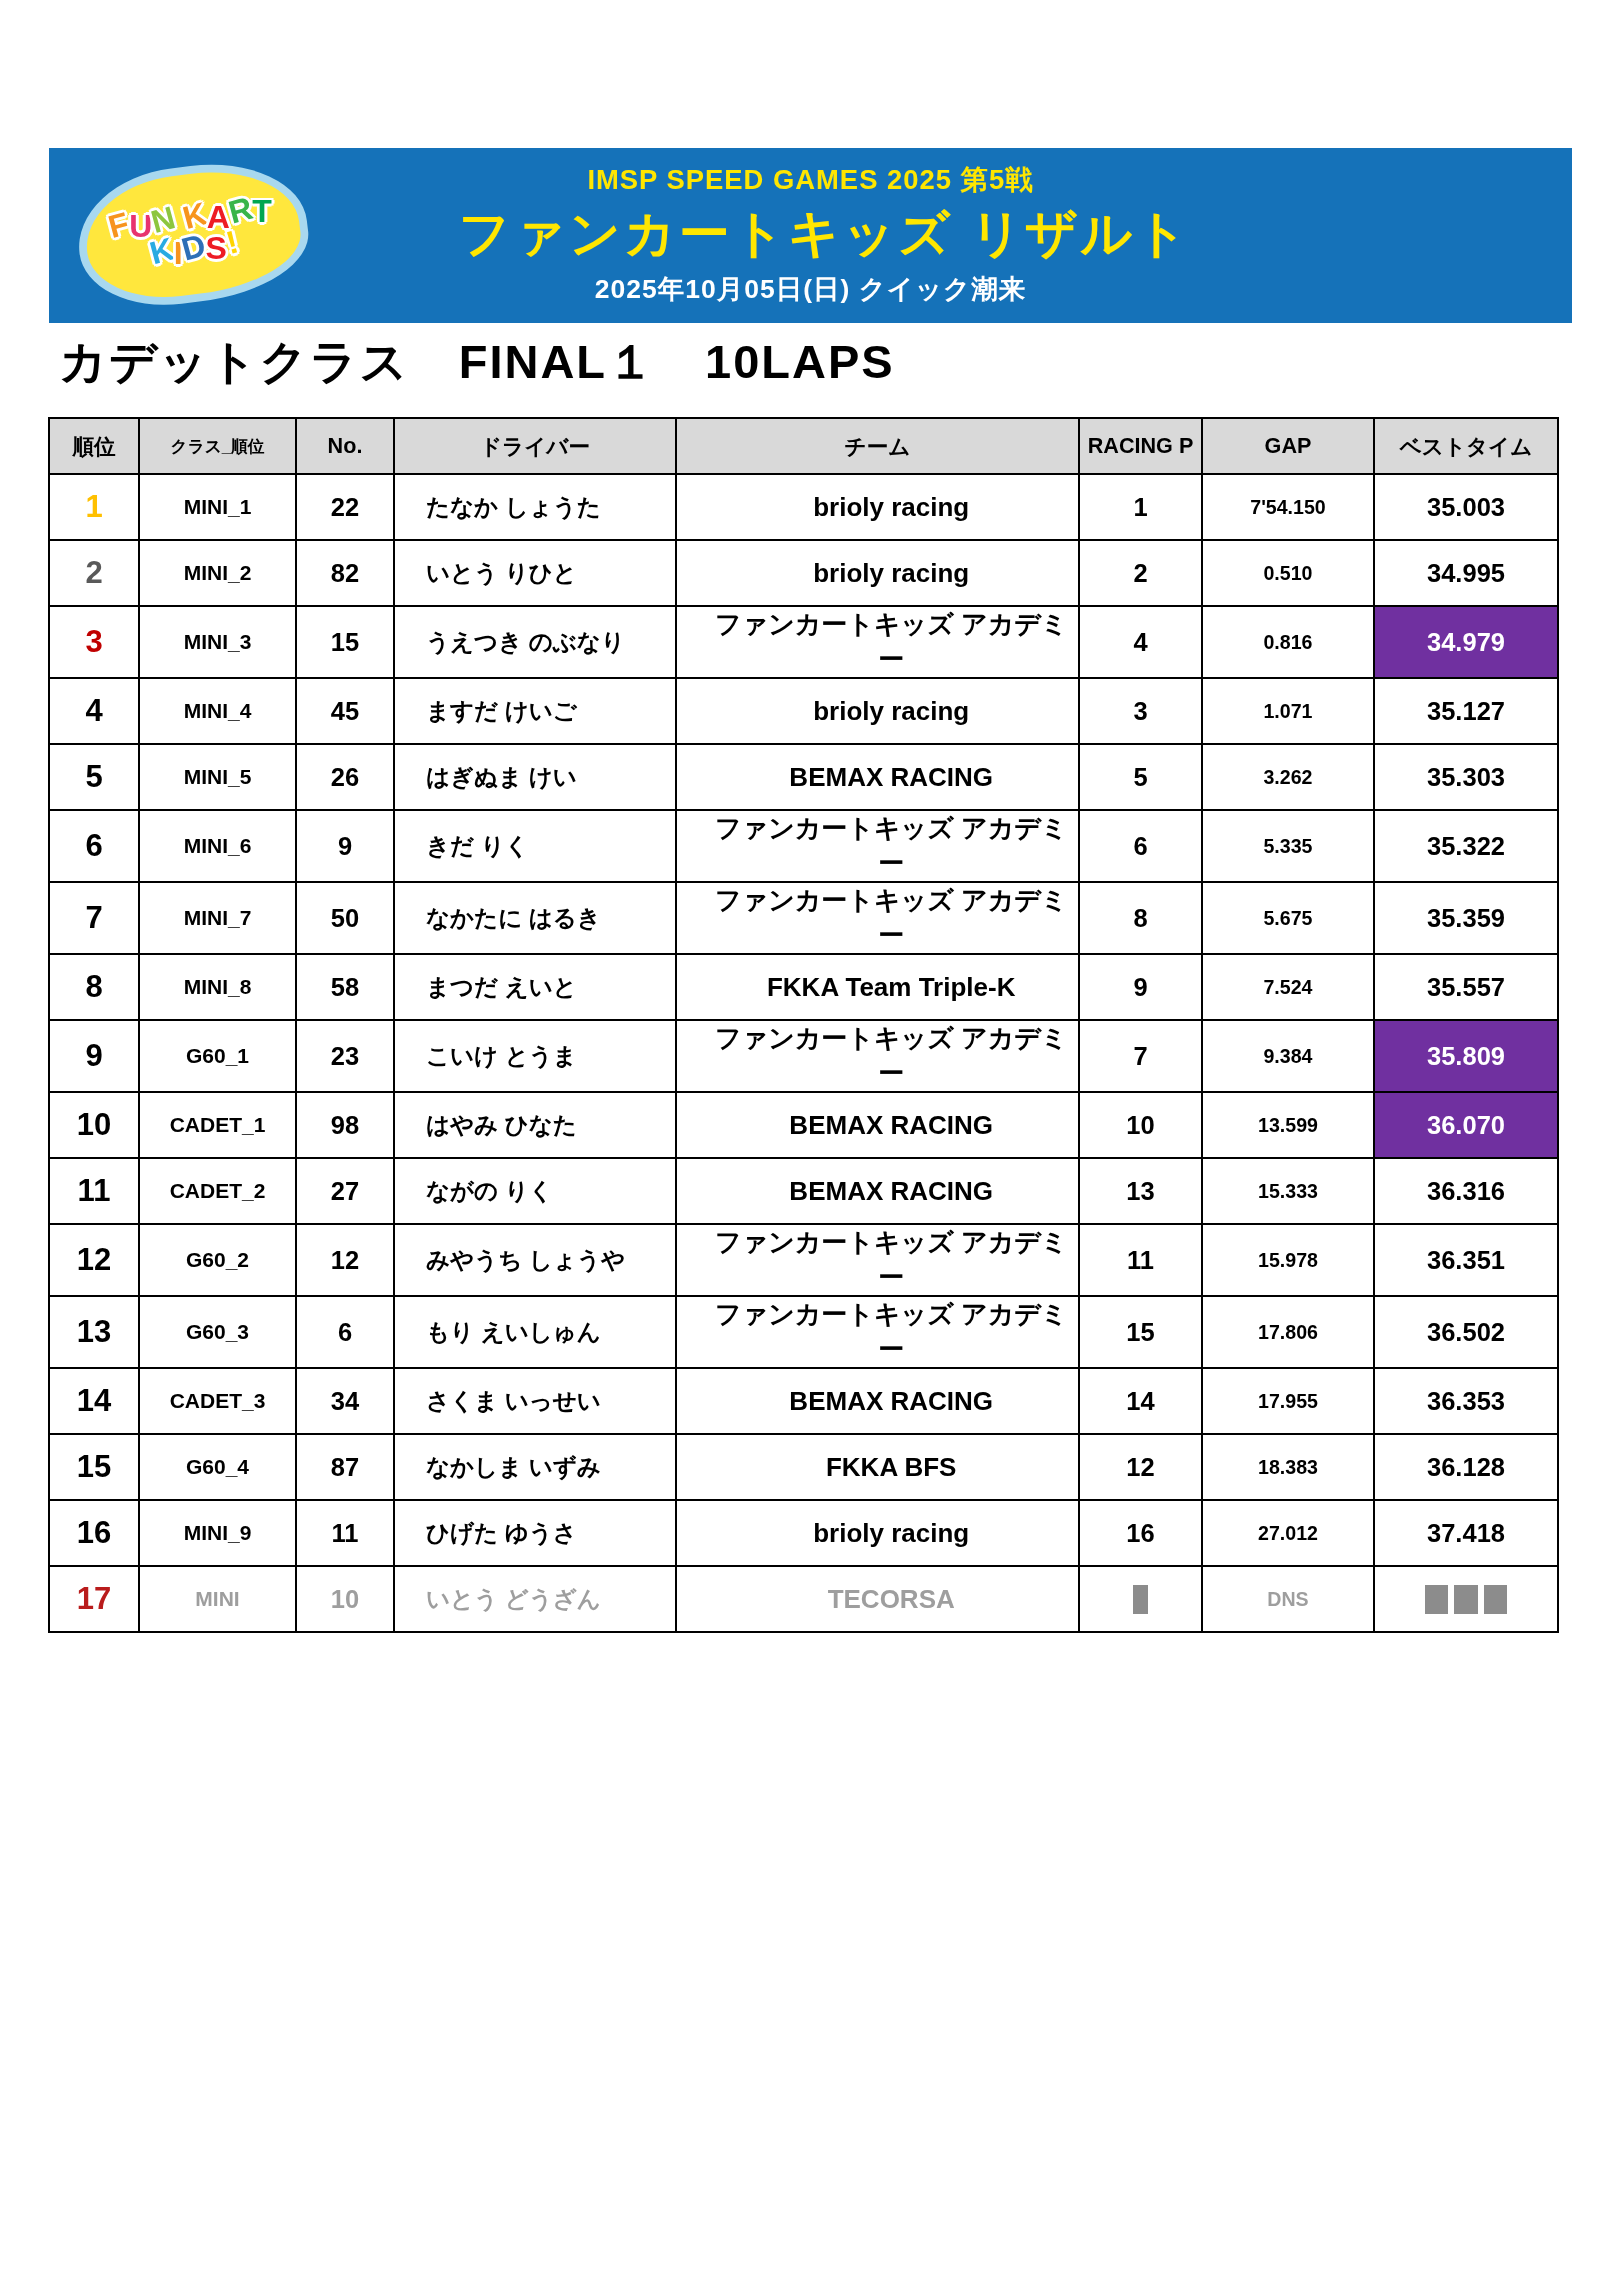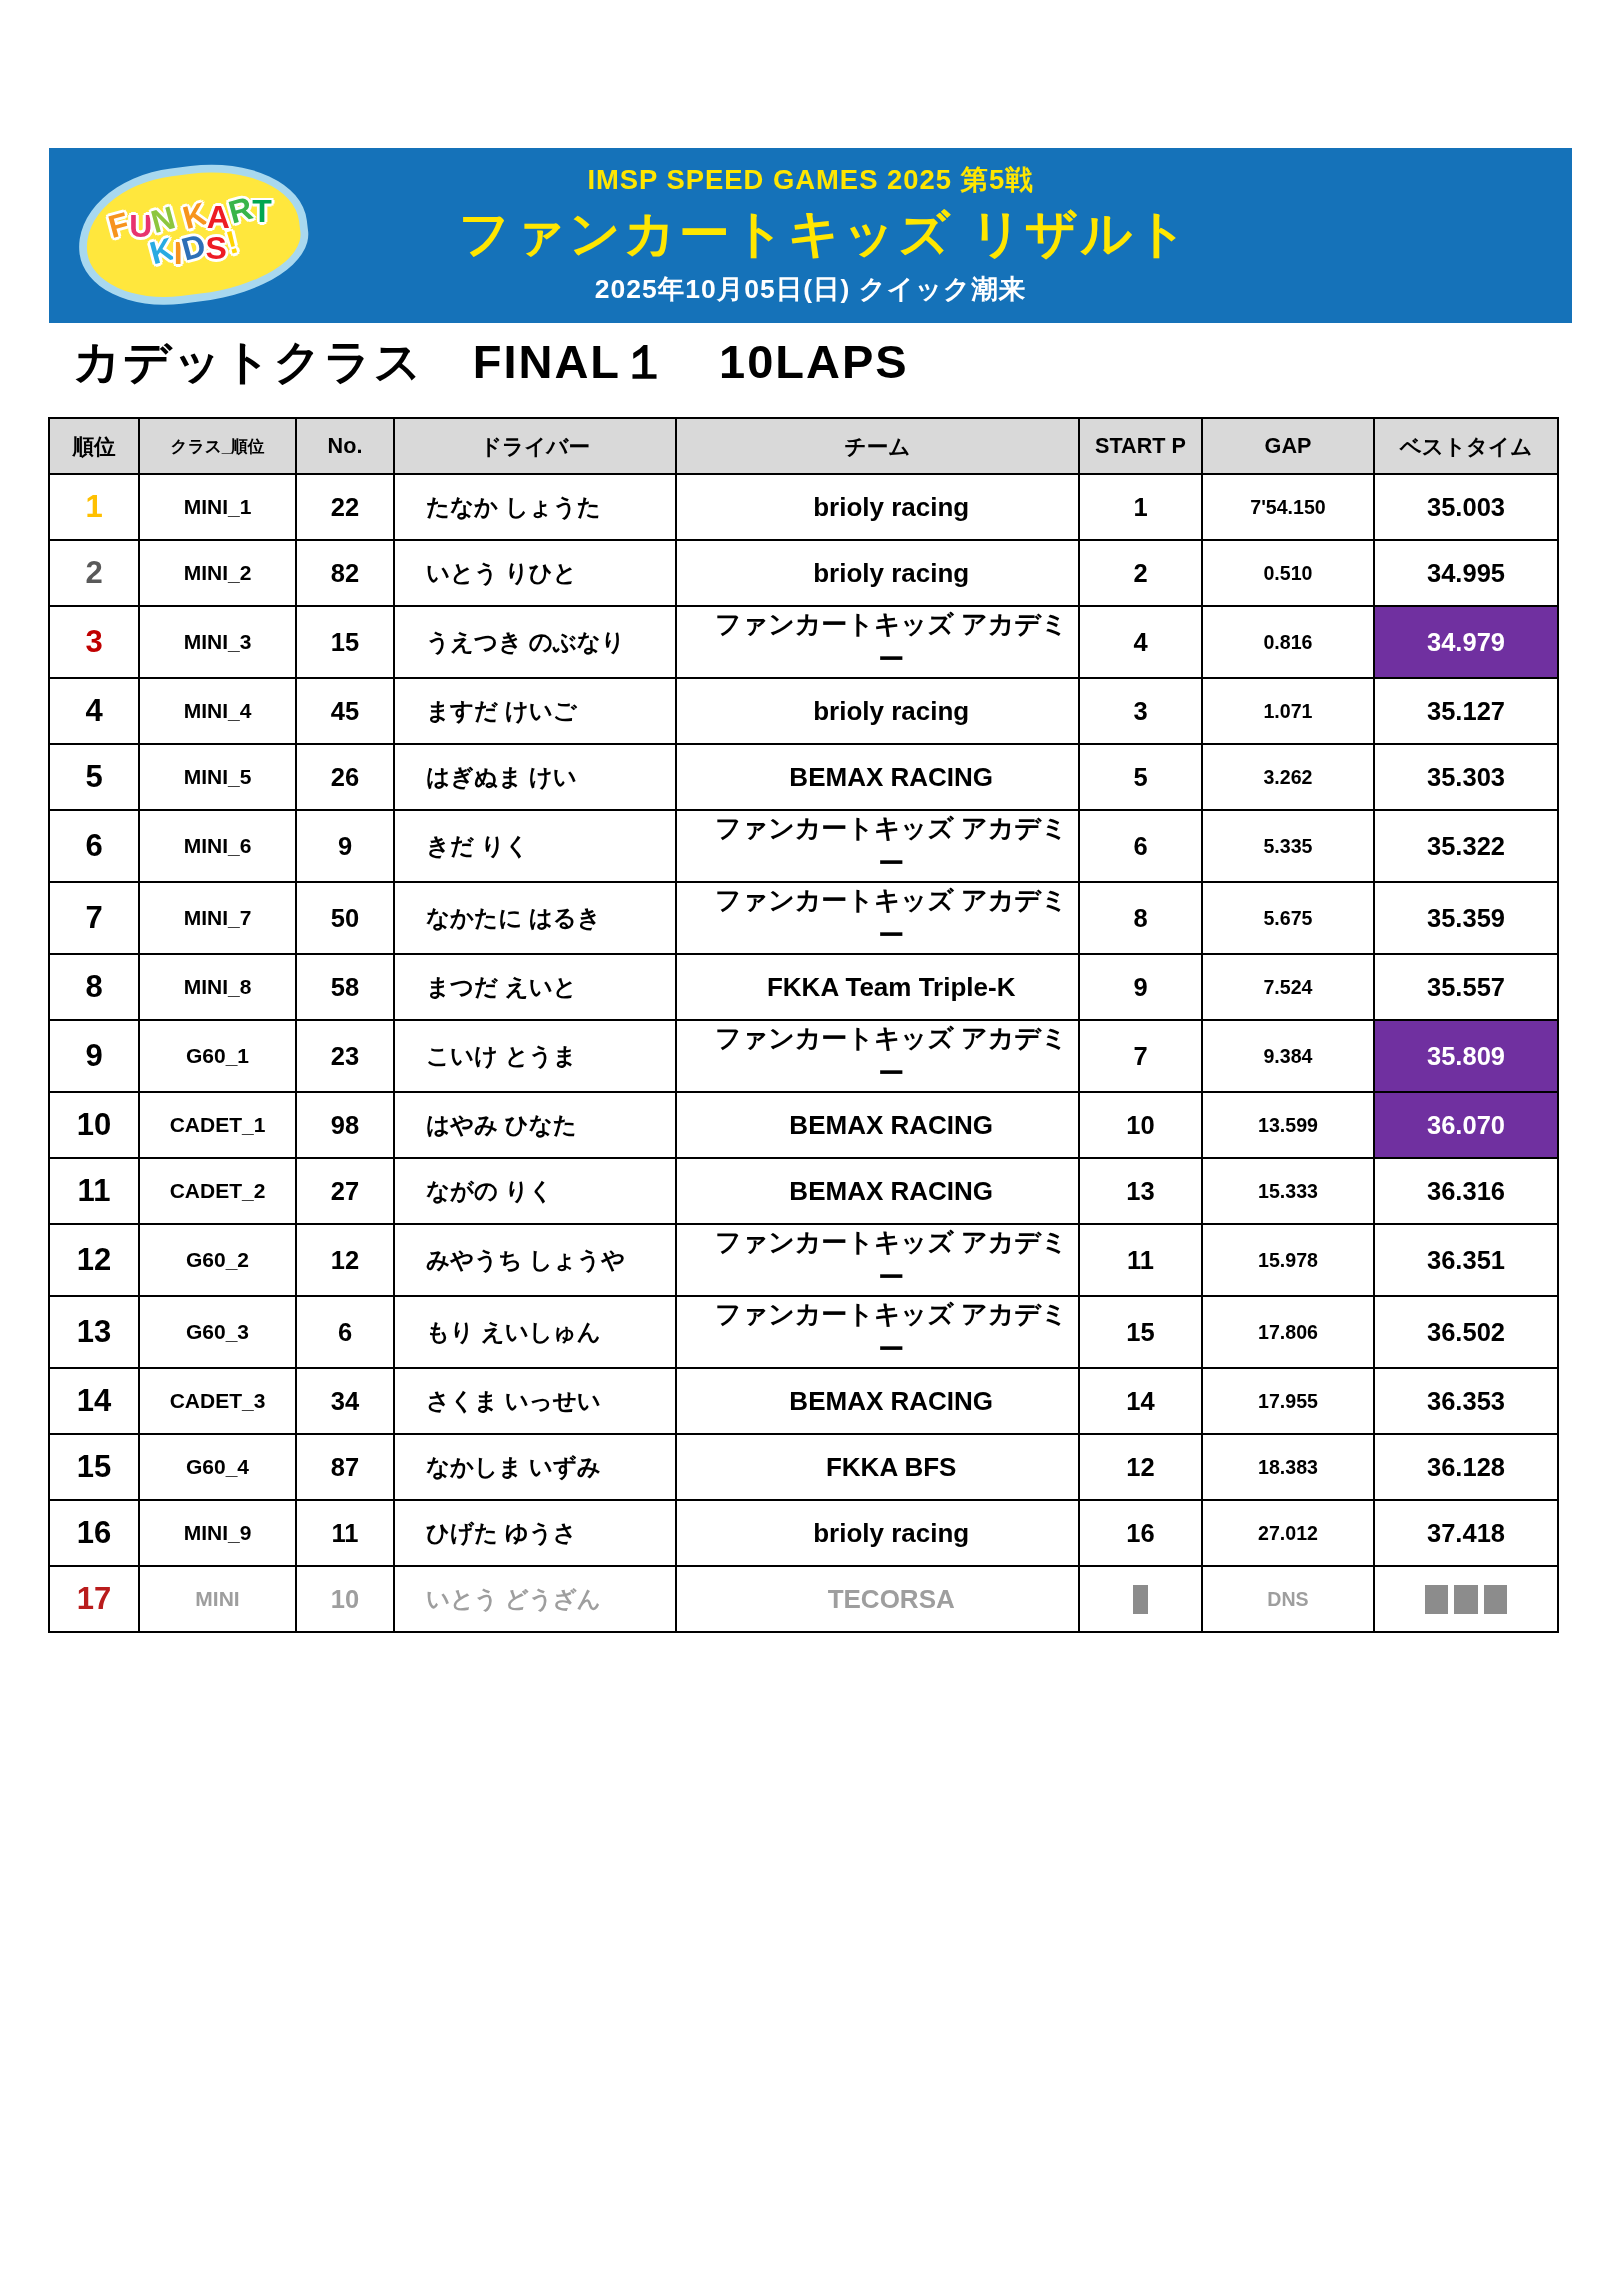--- a/index.html
+++ b/index.html
@@ -33,21 +33,21 @@
   .logo-ch{
     display:inline-block;font-weight:bold;font-size:32px;
     text-shadow:-2px -2px 0 #fff,2px -2px 0 #fff,-2px 2px 0 #fff,2px 2px 0 #fff,
                  2.9px 0 0 #fff,-2.9px 0 0 #fff,0 2.9px 0 #fff,0 -2.9px 0 #fff;
   }
   .logo-ch:nth-child(odd){transform:rotate(-8deg) translateY(-2px);}
   .logo-ch:nth-child(even){transform:rotate(7deg) translateY(2px);}
   
   .page-title{
     position:absolute;left:59px;top:331px;
-    font-size:47px;font-weight:bold;color:#000;letter-spacing:2px;margin-left:14px;
+    font-size:47px;font-weight:bold;color:#000;letter-spacing:2px;
   }
   
   table.results{
     position:absolute;left:48px;top:417px;width:1508px;
     border-collapse:collapse;table-layout:fixed;border:2.9px solid #000;
   }
   .results tr{border-top:2.9px solid #000;border-bottom:2.9px solid #000;padding-left:44px;}
   .results th,.results td{
     border:2px solid #000;text-align:center;vertical-align:middle;
     overflow:hidden;padding:0;box-sizing:border-box;
@@ -99,21 +99,21 @@
       <col style="width:172px">
       <col style="width:184px">
   </colgroup>
   <thead>
     <tr>
       <th class="h-pos">順位</th>
       <th class="h-cls">クラス_順位</th>
       <th class="h-no">No.</th>
       <th class="h-drv">ドライバー</th>
       <th class="h-team">チーム</th>
-      <th class="h-sp">START P</th>
+      <th class="h-sp">RACING P</th>
       <th class="h-gap">GAP</th>
       <th class="h-best">ベストタイム</th>
     </tr>
   </thead>
   <tbody>
       <tr>
         <td class="c-pos" style="color: rgb(255, 192, 0);">1</td>
         <td class="c-cls">MINI_1</td>
         <td class="c-no">22</td>
         <td class="c-driver">たなか しょうた</td>

